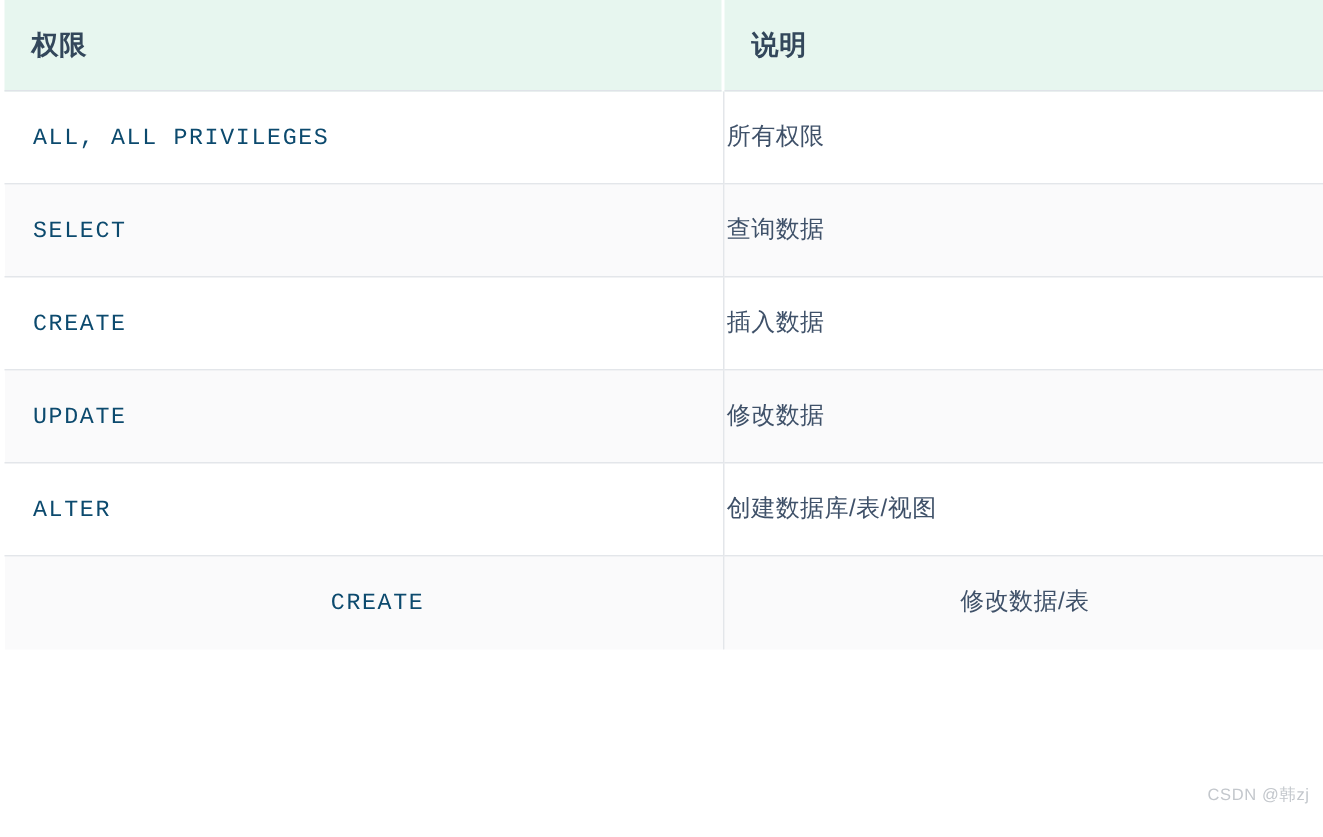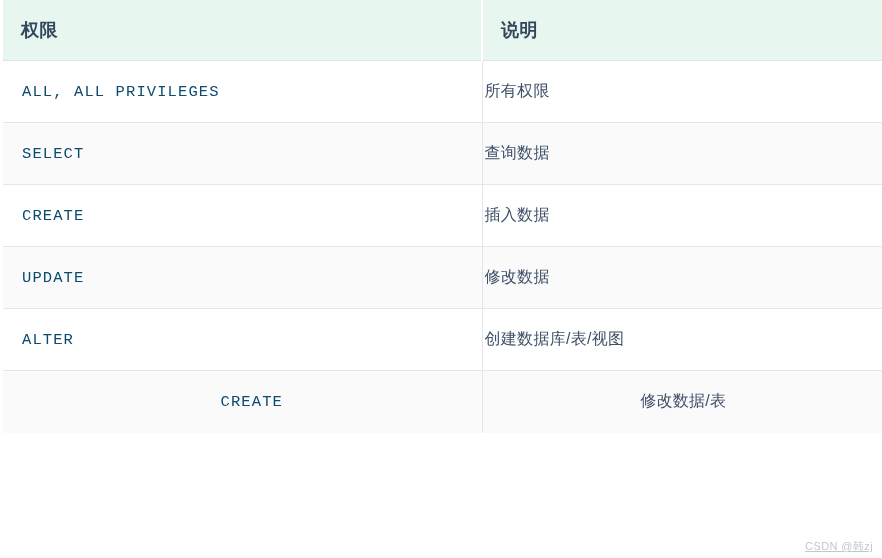--- a/index.html
+++ b/index.html
@@ -83,28 +83,27 @@
   }
 
   tbody tr.row-shade td { background: #fafafb; }
   tbody tr.row-plain td { background: #ffffff; }
 
   tbody tr:last-child td { border-bottom: 0; text-align: center; }
 
   .watermark {
     position: absolute;
     right: 9px;
-    bottom: 4px;
+    bottom: 21px;
     font-size: 11px;
     color: #c3c7cc;
     font-family: "Liberation Sans", "DejaVu Sans", sans-serif;
     letter-spacing: 0.4px;
     white-space: nowrap;
     pointer-events: none;
-    text-decoration: underline;
   }
 </style>
 </head>
 <body>
 
 <div class="page">
 
   <table class="perm-table">
     <colgroup>
       <col class="col-priv">

